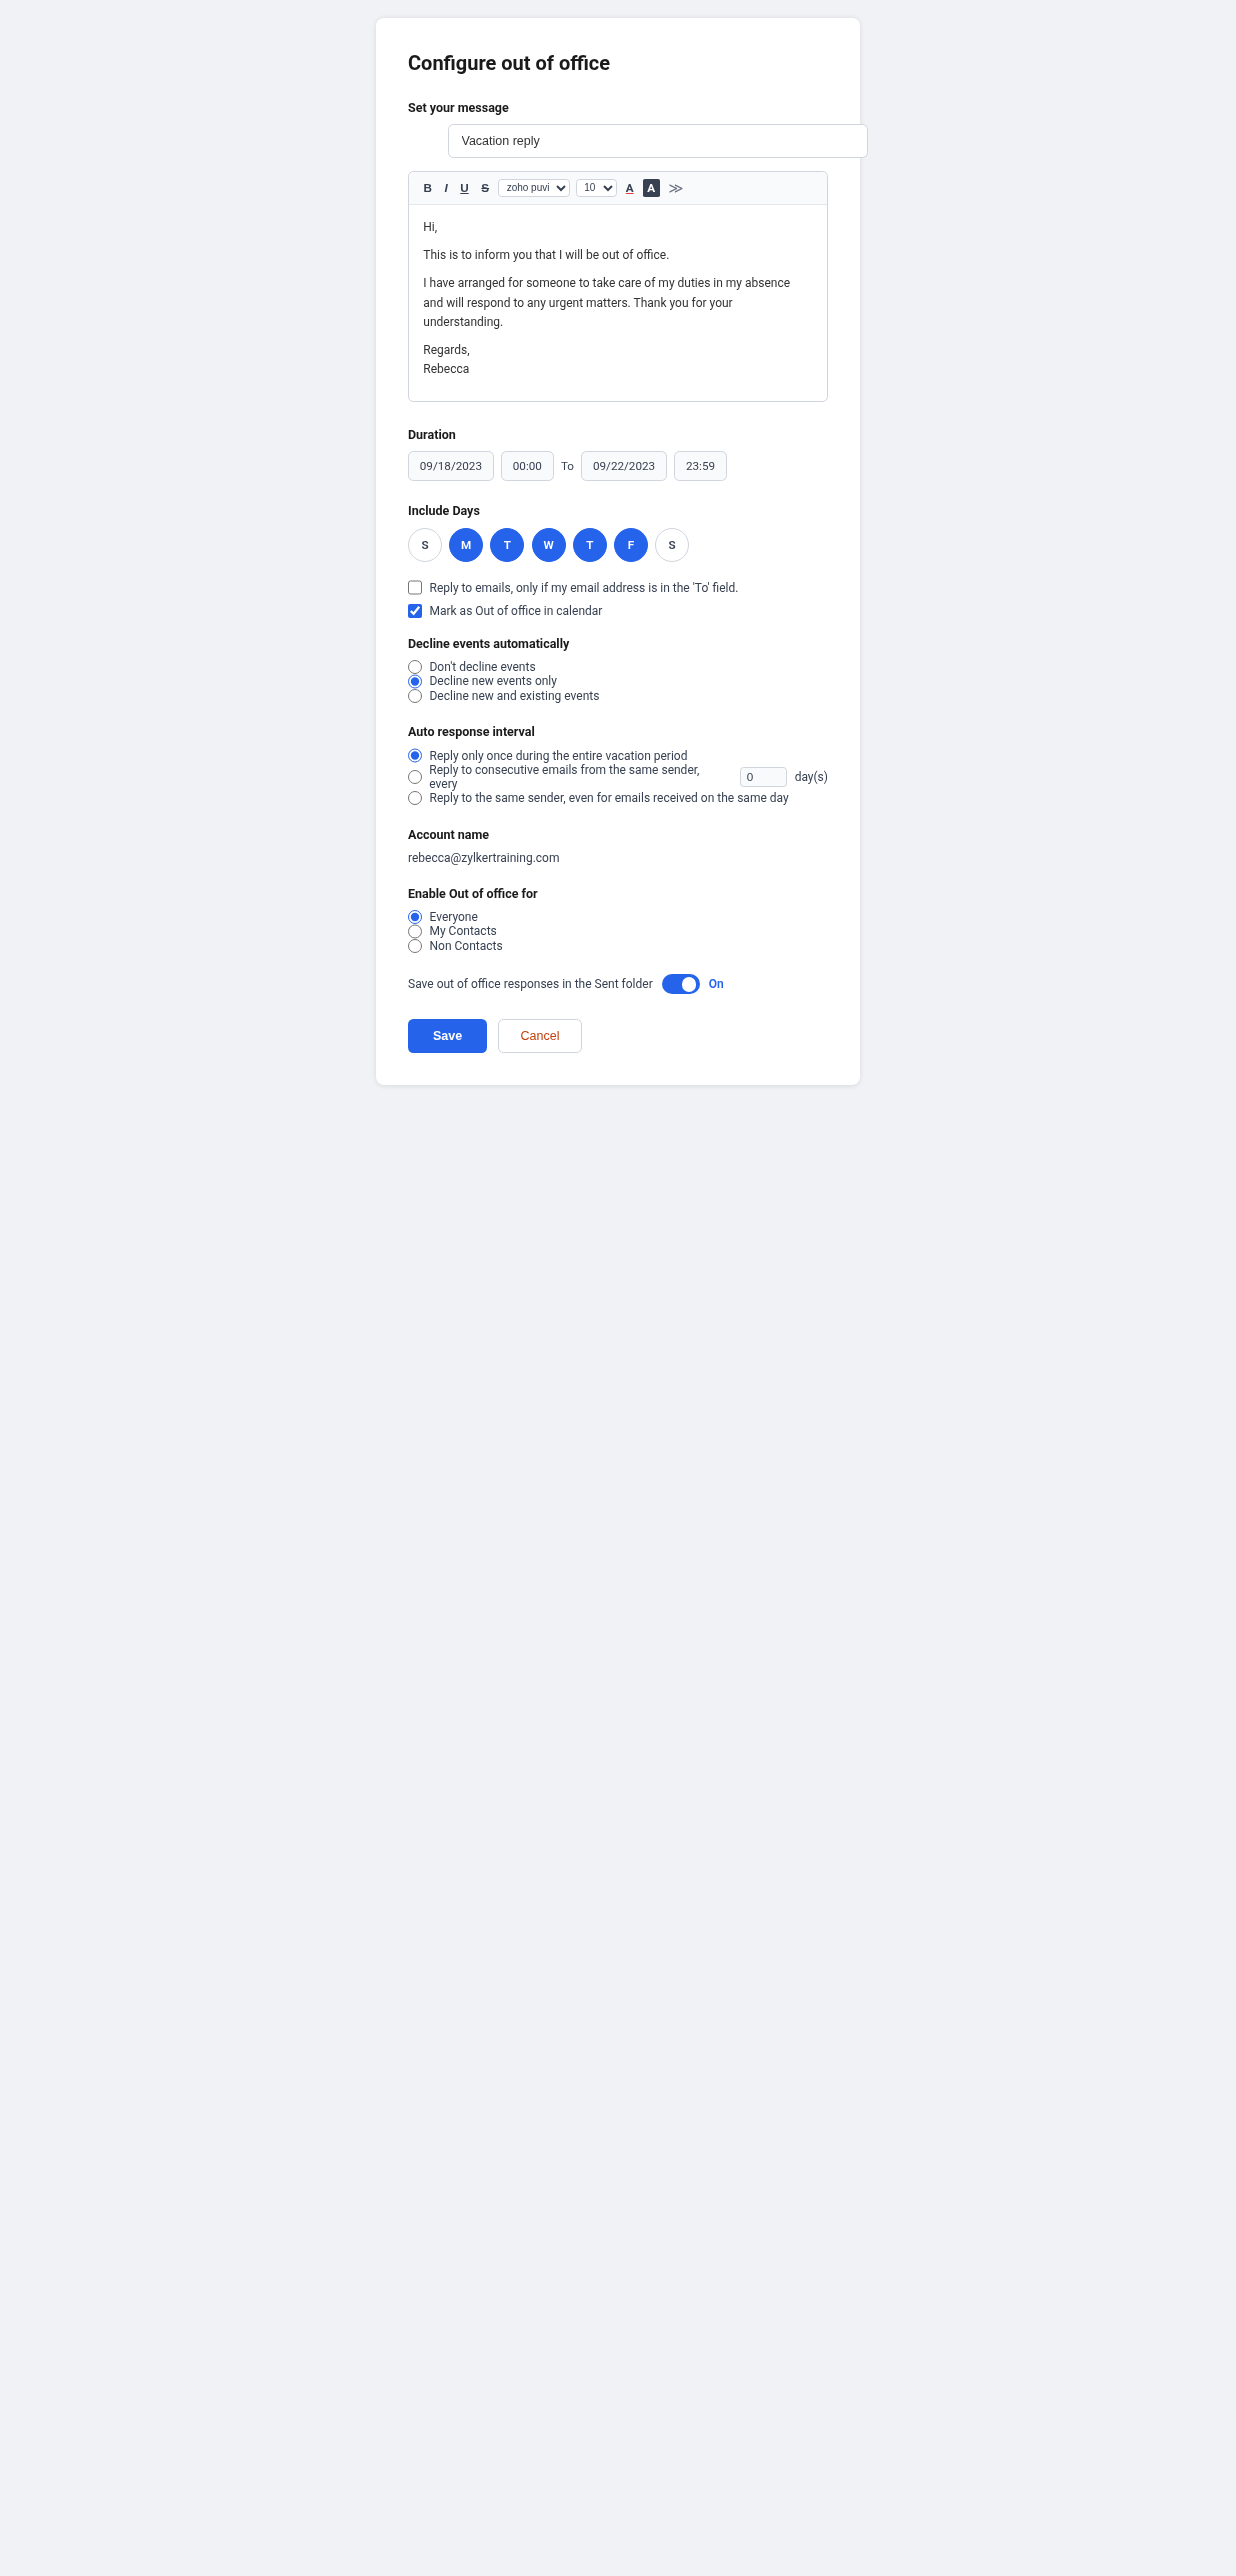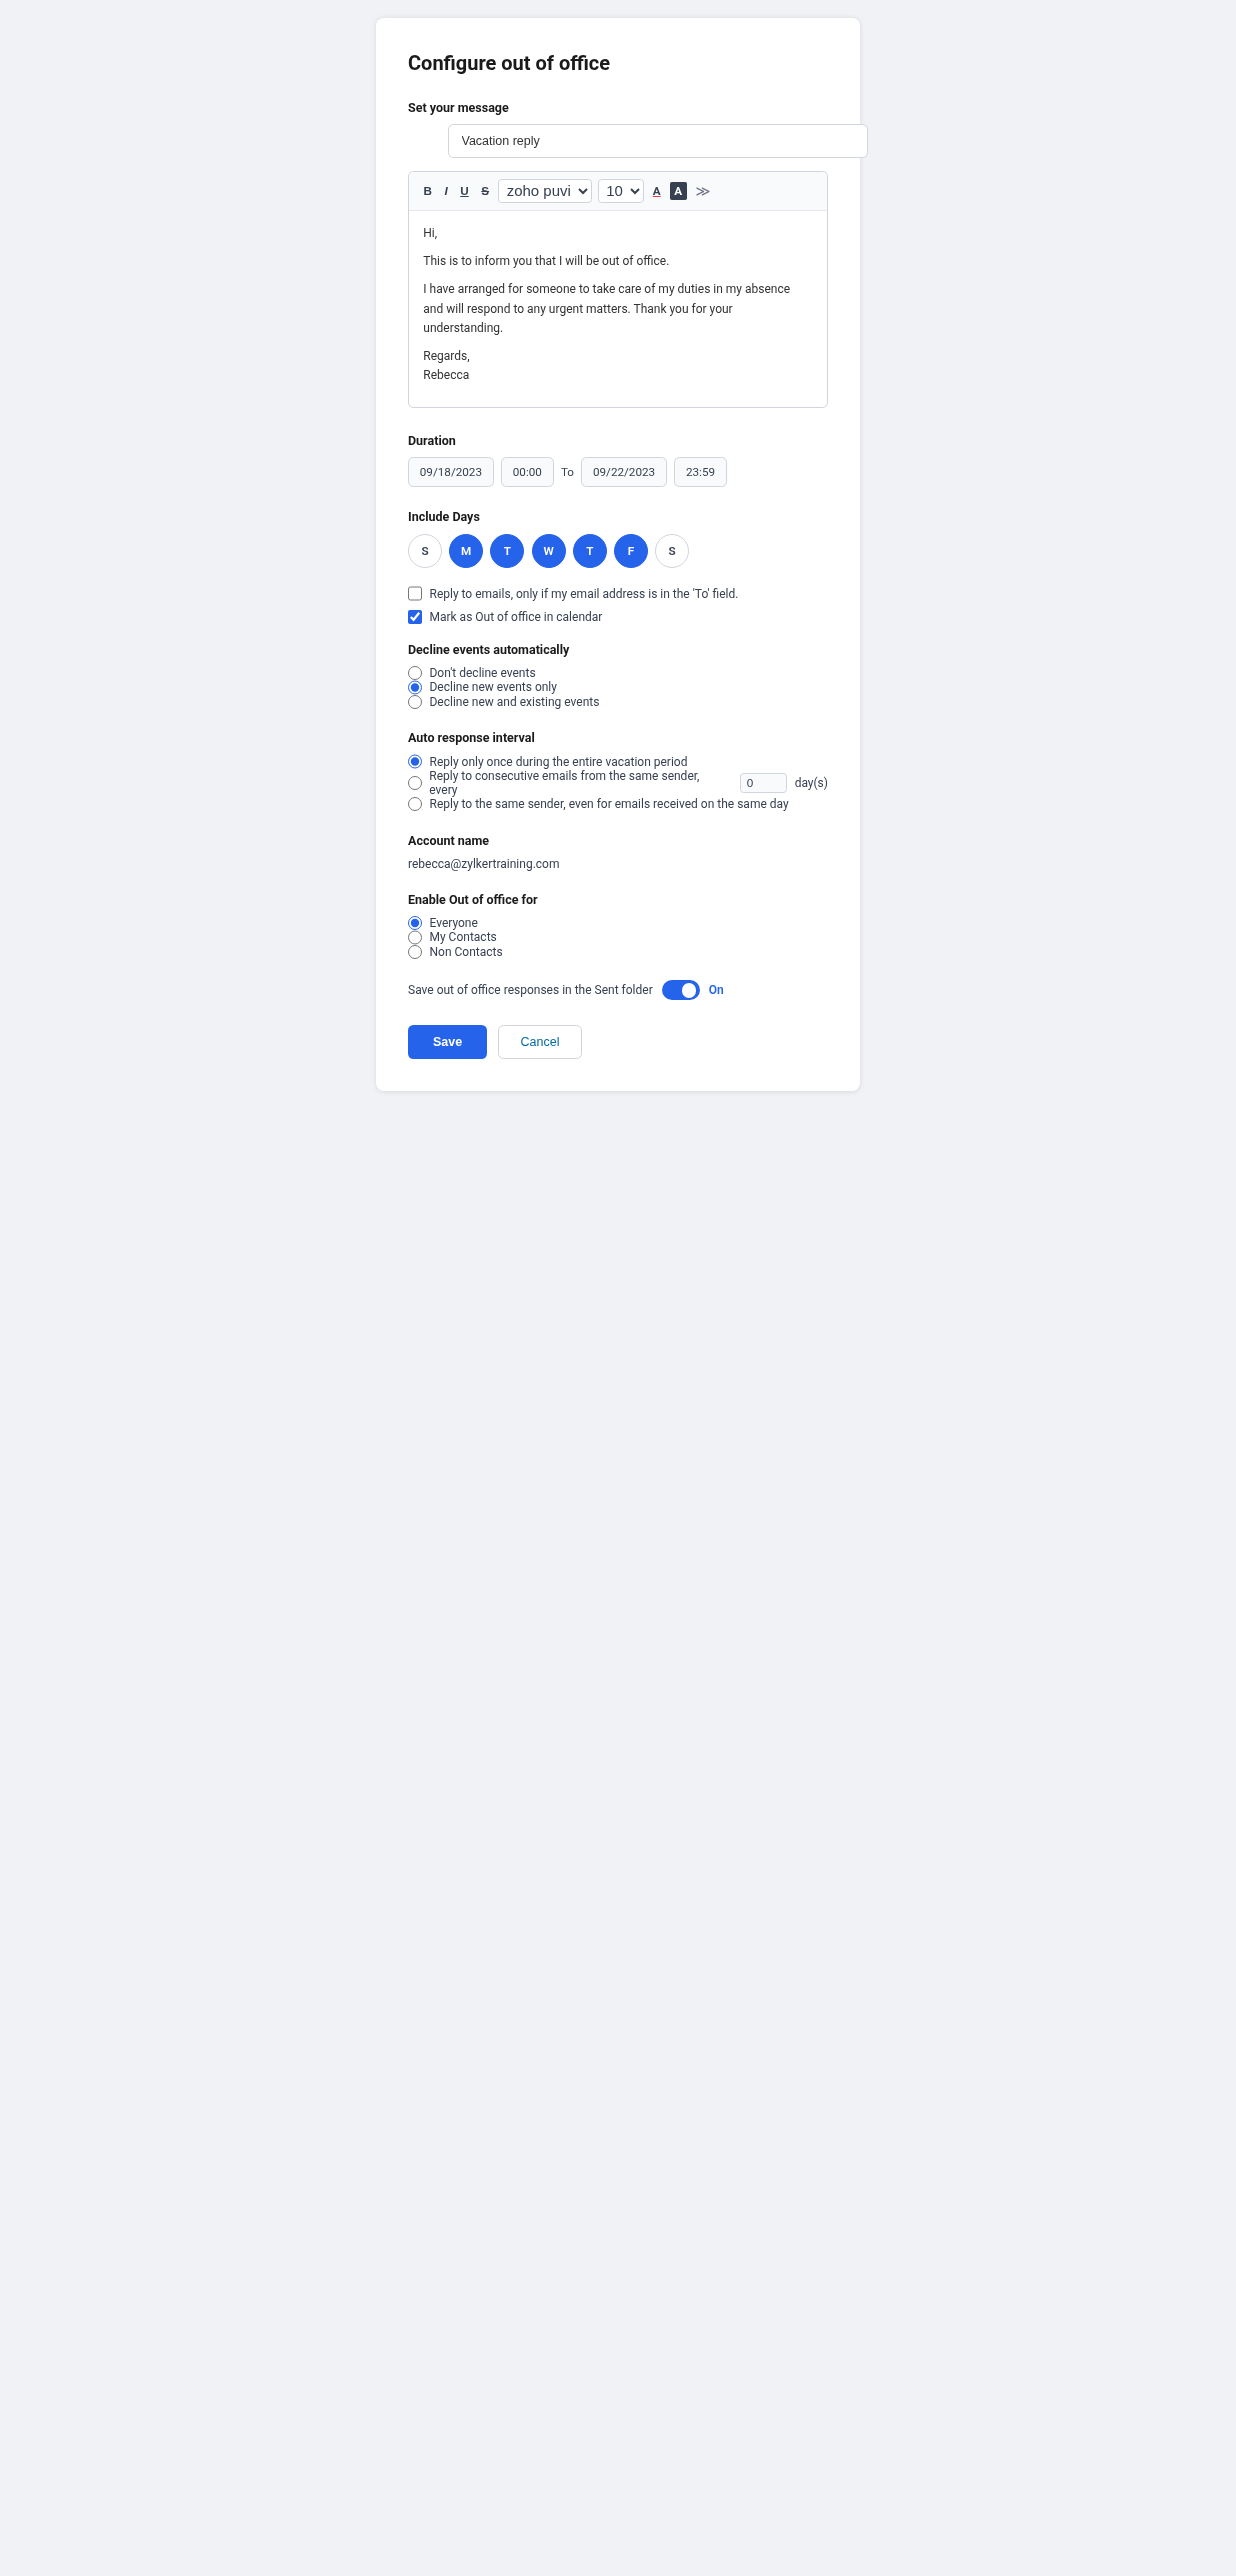--- a/index.html
+++ b/index.html
@@ -66,21 +66,21 @@
       padding: 1.8px 3.6px;
       border-radius: 2.7px;
     }
     .toolbar-italic { font-style: italic; }
     .toolbar-underline { text-decoration: underline; }
     .toolbar-strike { text-decoration: line-through; }
     .toolbar-select {
       border: 0.9px solid #d0d5dd;
       border-radius: 3.6px;
       padding: 1.8px 3.6px;
-      font-size: 15px;
+      font-size: 10px;
       color: #374151;
       background: #fff;
       cursor: pointer;
     }
     .toolbar-color-a {
       font-size: 11.7px;
       font-weight: 700;
       color: #374151;
       text-decoration: underline;
       text-decoration-color: #e53e3e;
@@ -249,21 +249,21 @@
       color: #fff;
       border: none;
       border-radius: 5.4px;
       padding: 9px 25px;
       font-size: 12.5px;
       font-weight: 600;
       cursor: pointer;
     }
     .btn-cancel {
       background: #fff;
-      color: #0369a1;
+      color: #c2410c;
       border: 0.9px solid #d0d5dd;
       border-radius: 5.4px;
       padding: 9px 21.5px;
       font-size: 12.5px;
       font-weight: 500;
       cursor: pointer;
     }
     .include-days-label { margin-bottom: 10.8px; }
   </style>
 </head>

